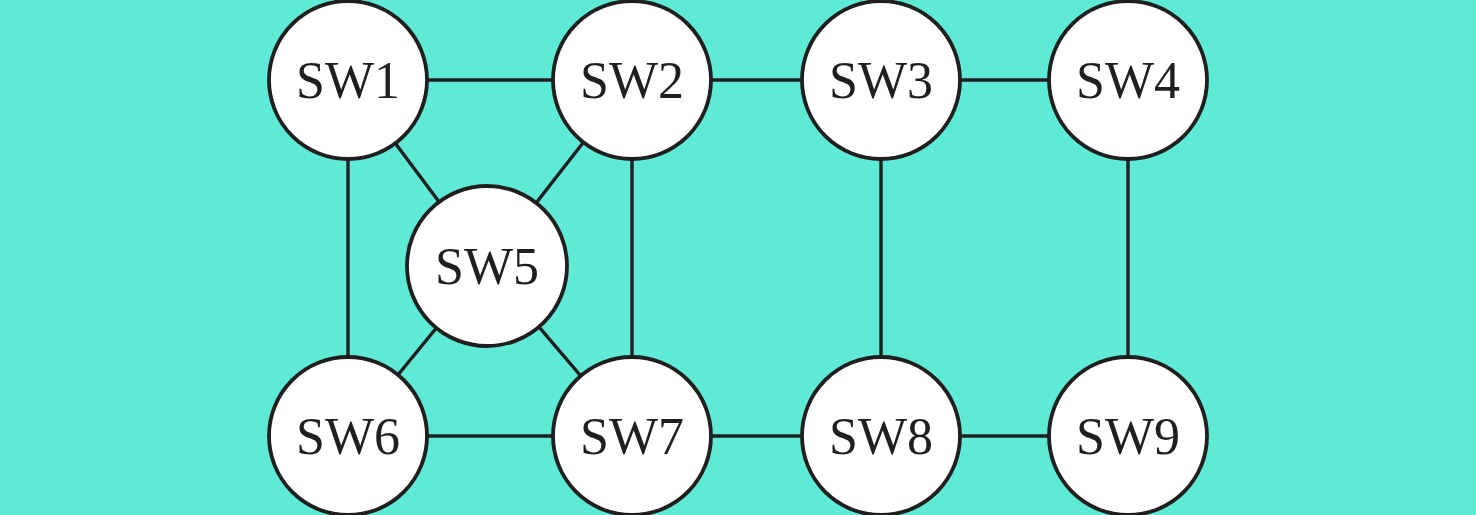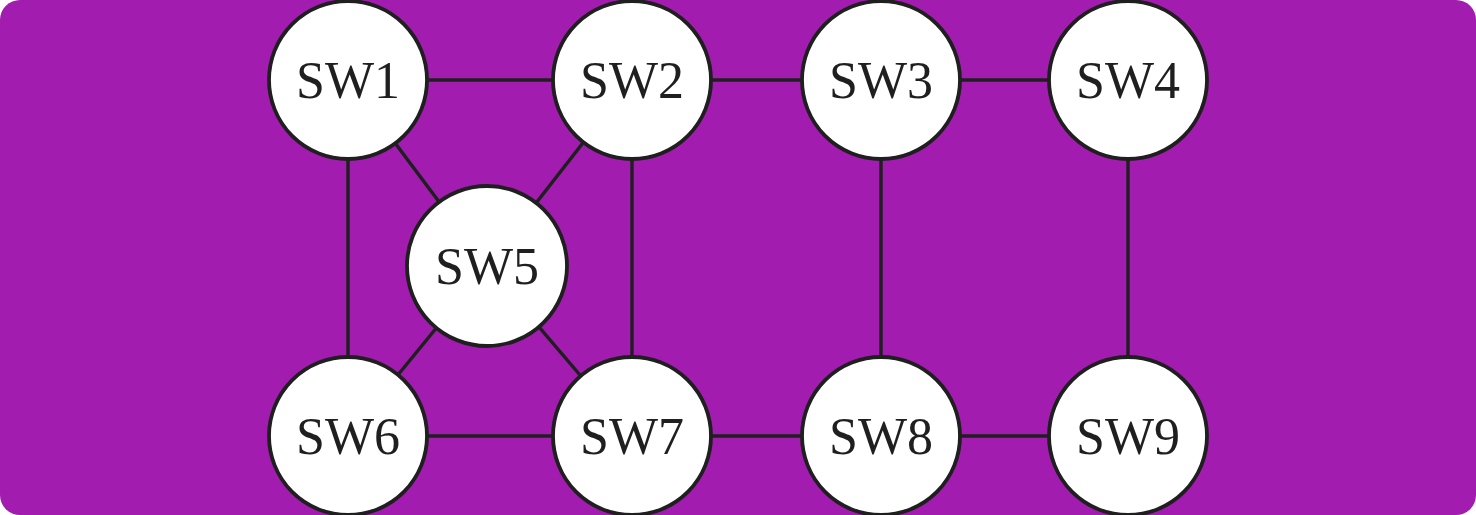--- a/index.html
+++ b/index.html
@@ -4,23 +4,22 @@
 <style>
   html, body {
     margin: 0;
     padding: 0;
     background: #ffffff;
   }
   #stage {
     position: relative;
     width: 1476px;
     height: 515px;
-    background: #a21caf;
+    background: #5eead4;
     overflow: hidden;
-    border-radius: 20px;
   }
   svg {
     display: block;
   }
   .edge {
     stroke: #1f1f1f;
     stroke-width: 3.4;
     fill: none;
   }
   .node-circle {

